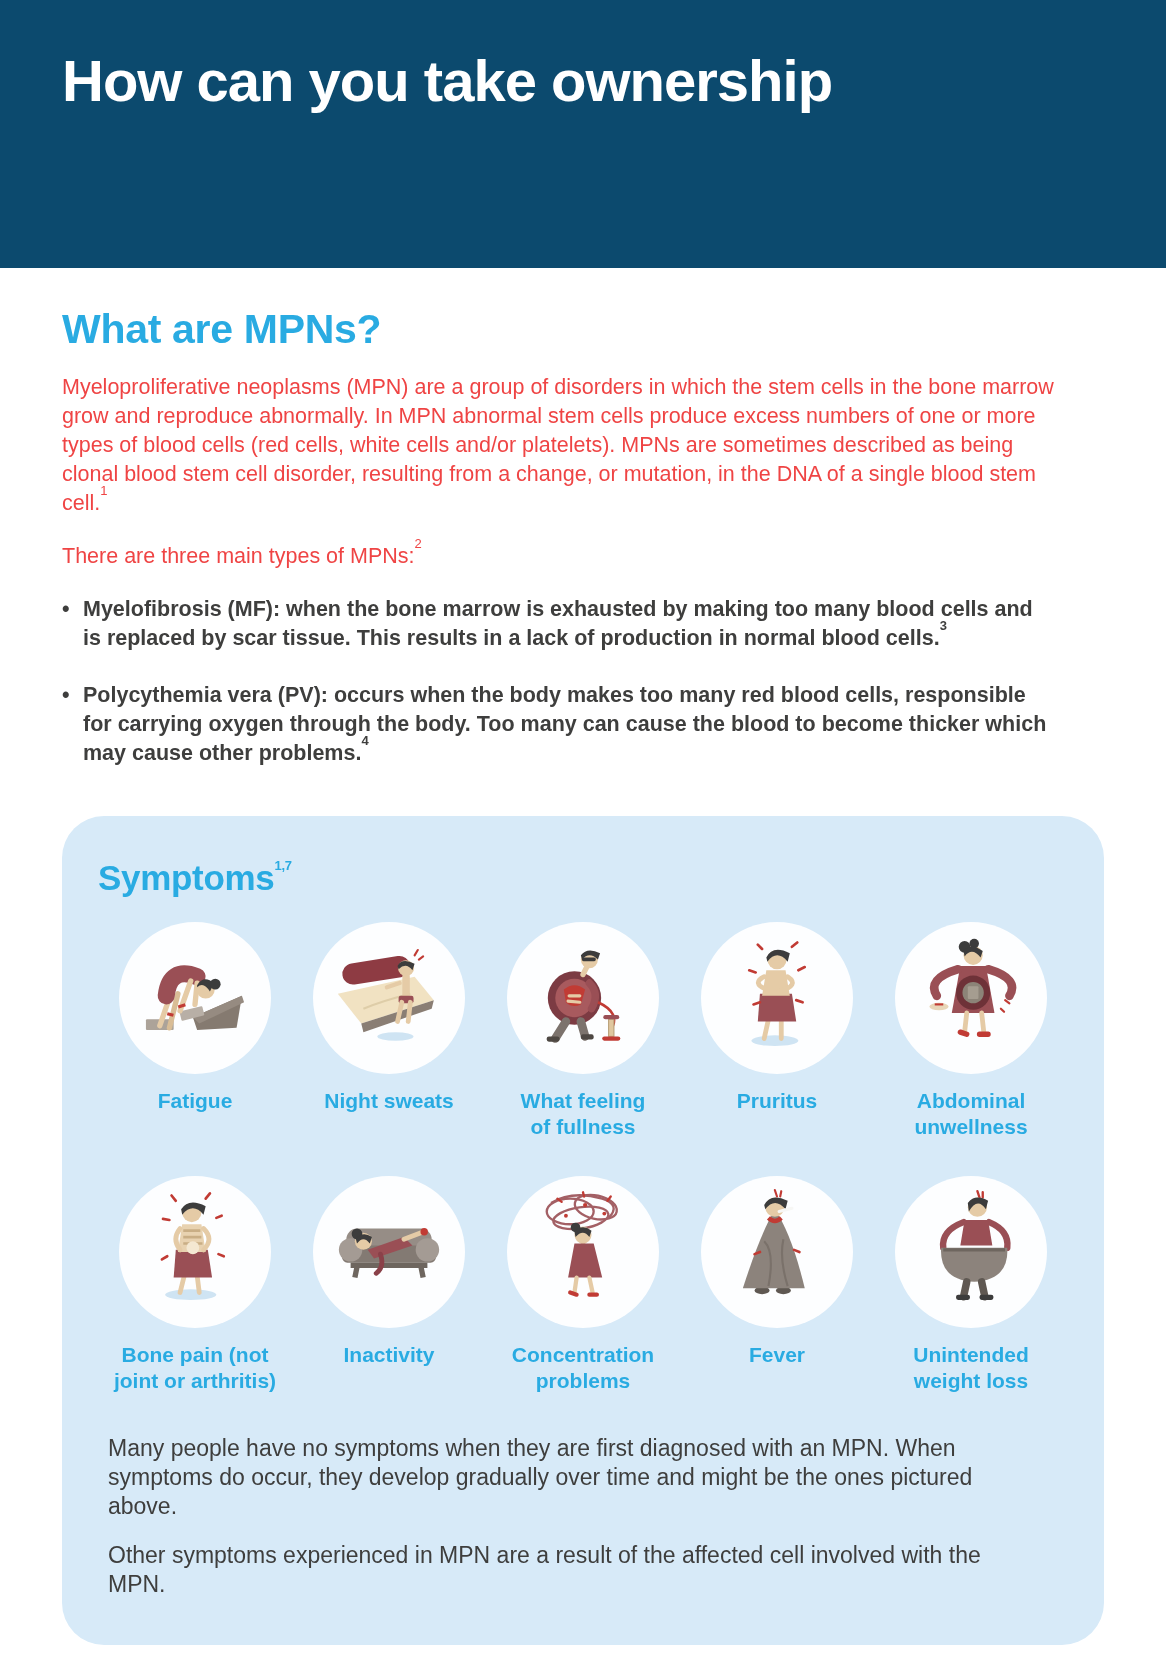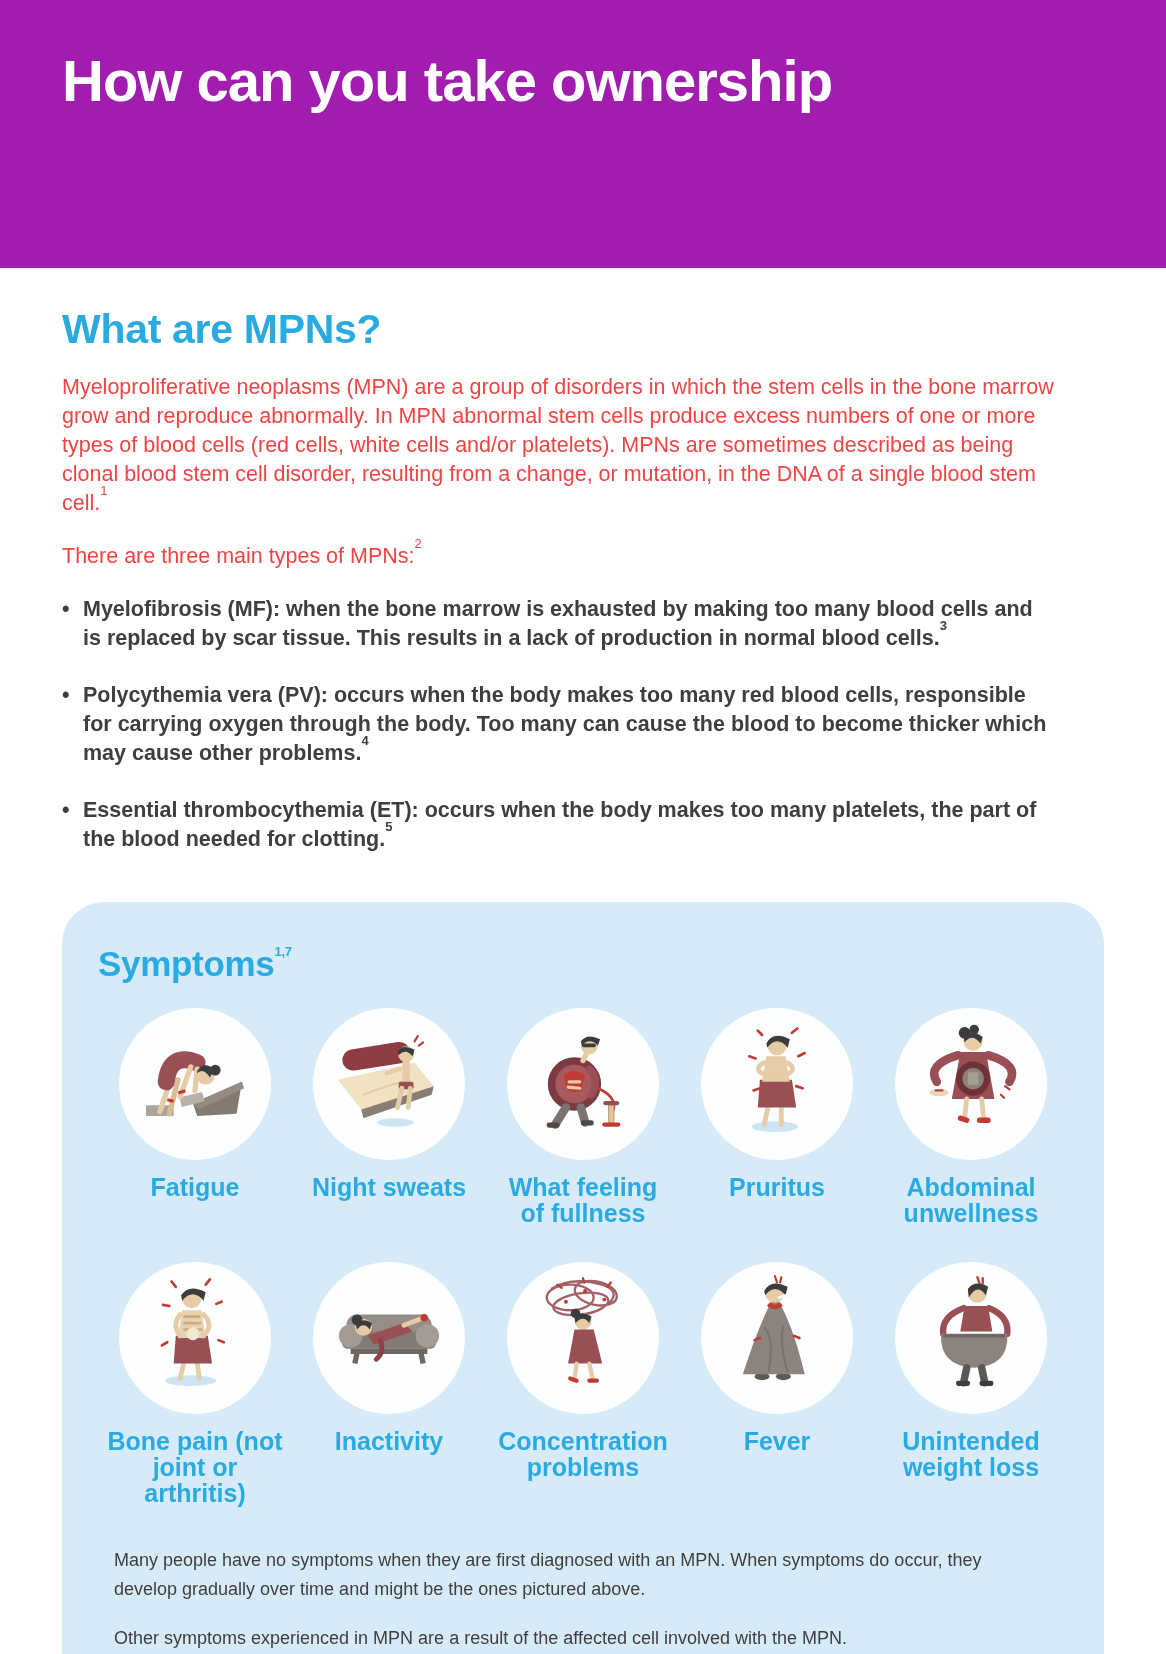--- a/index.html
+++ b/index.html
@@ -3,21 +3,21 @@
 <meta charset="utf-8">
 <style>
   html,body{margin:0;padding:0;}
   body{
     width:1166px;height:1654px;background:#ffffff;
     font-family:"Liberation Sans", sans-serif;
     color:#3e3e3d;position:relative;overflow:hidden;
   }
   
   .band{
-    width:1166px;height:268px;background:#a21caf;
+    width:1166px;height:268px;background:#0c4a6e;
     box-sizing:border-box;padding:46px 60px 0 62px;
   }
   .band h1{
     margin:0;color:#ffffff;font-size:58px;font-weight:bold;
     line-height:70px;letter-spacing:-1px;
   }
   
   .content{padding:0 62px;}
   .section-heading{
     margin:38px 0 0 0;font-size:41px;font-weight:bold;
@@ -53,25 +53,25 @@
     grid-template-columns:repeat(5,1fr);
     row-gap:36px;justify-items:center;
   }
   .sym-cell{display:flex;flex-direction:column;align-items:center;width:100%;}
   .sym-circle{
     width:152px;height:152px;border-radius:50%;background:#fdfeff;
     display:flex;align-items:center;justify-content:center;flex:none;
   }
   .sym-circle svg{width:128px;height:128px;display:block;}
   .sym-label{
-    margin-top:14px;font-size:25px;font-weight:bold;color:#29abe2;
+    margin-top:14px;font-size:21px;font-weight:bold;color:#29abe2;
     text-align:center;line-height:26px;white-space:pre-line;max-width:180px;
   }
   .note{
-    margin:40px 0 0 16px;font-size:18px;line-height:29px;
+    margin:40px 0 0 10px;font-size:23px;line-height:29px;
     color:#3e3e3d;width:920px;
   }
   .note + .note{margin-top:20px;}
 </style>
 </head>
 <body>
 
 <div class="band">
   <h1><span>How can you take ownership</span><br>
   </h1>
@@ -81,21 +81,20 @@
 
   <h2 class="section-heading">What are MPNs?</h2>
 
   <p class="body-p"><span>Myeloproliferative neoplasms (MPN) are a group of disorders in which the stem cells in the bone marrow grow and reproduce abnormally. In MPN abnormal stem cells produce excess numbers of one or more types of blood cells (red cells, white cells and/or platelets). MPNs are sometimes described as being clonal blood stem cell disorder, resulting from a change, or mutation, in the DNA of a single blood stem cell.</span><sup class="ref">1</sup></p>
 
   <p class="body-p types-intro"><span>There are three main types of MPNs:</span><sup class="ref">2</sup></p>
 
   <ul class="bullets">
     <li><span>Myelofibrosis (MF): when the bone marrow is exhausted by making too many blood cells and is replaced by scar tissue. This results in a lack of production in normal blood cells.</span><sup class="ref">3</sup></li>
     <li><span>Polycythemia vera (PV): occurs when the body makes too many red blood cells, responsible for carrying oxygen through the body. Too many can cause the blood to become thicker which may cause other problems.</span><sup class="ref">4</sup></li>
-    <li><span>Essential thrombocythemia (ET): occurs when the body makes too many platelets, the part of the blood needed for clotting.</span><sup class="ref">5</sup></li>
   </ul>
 
   <div class="symptoms-box">
     <h2 class="symptoms-heading"><span>Symptoms</span><sup class="ref">1,7</sup></h2>
 
     <div class="sym-grid">
 
       <div class="sym-cell">
         <div class="sym-circle">
           <svg viewBox="0 0 120 120">

